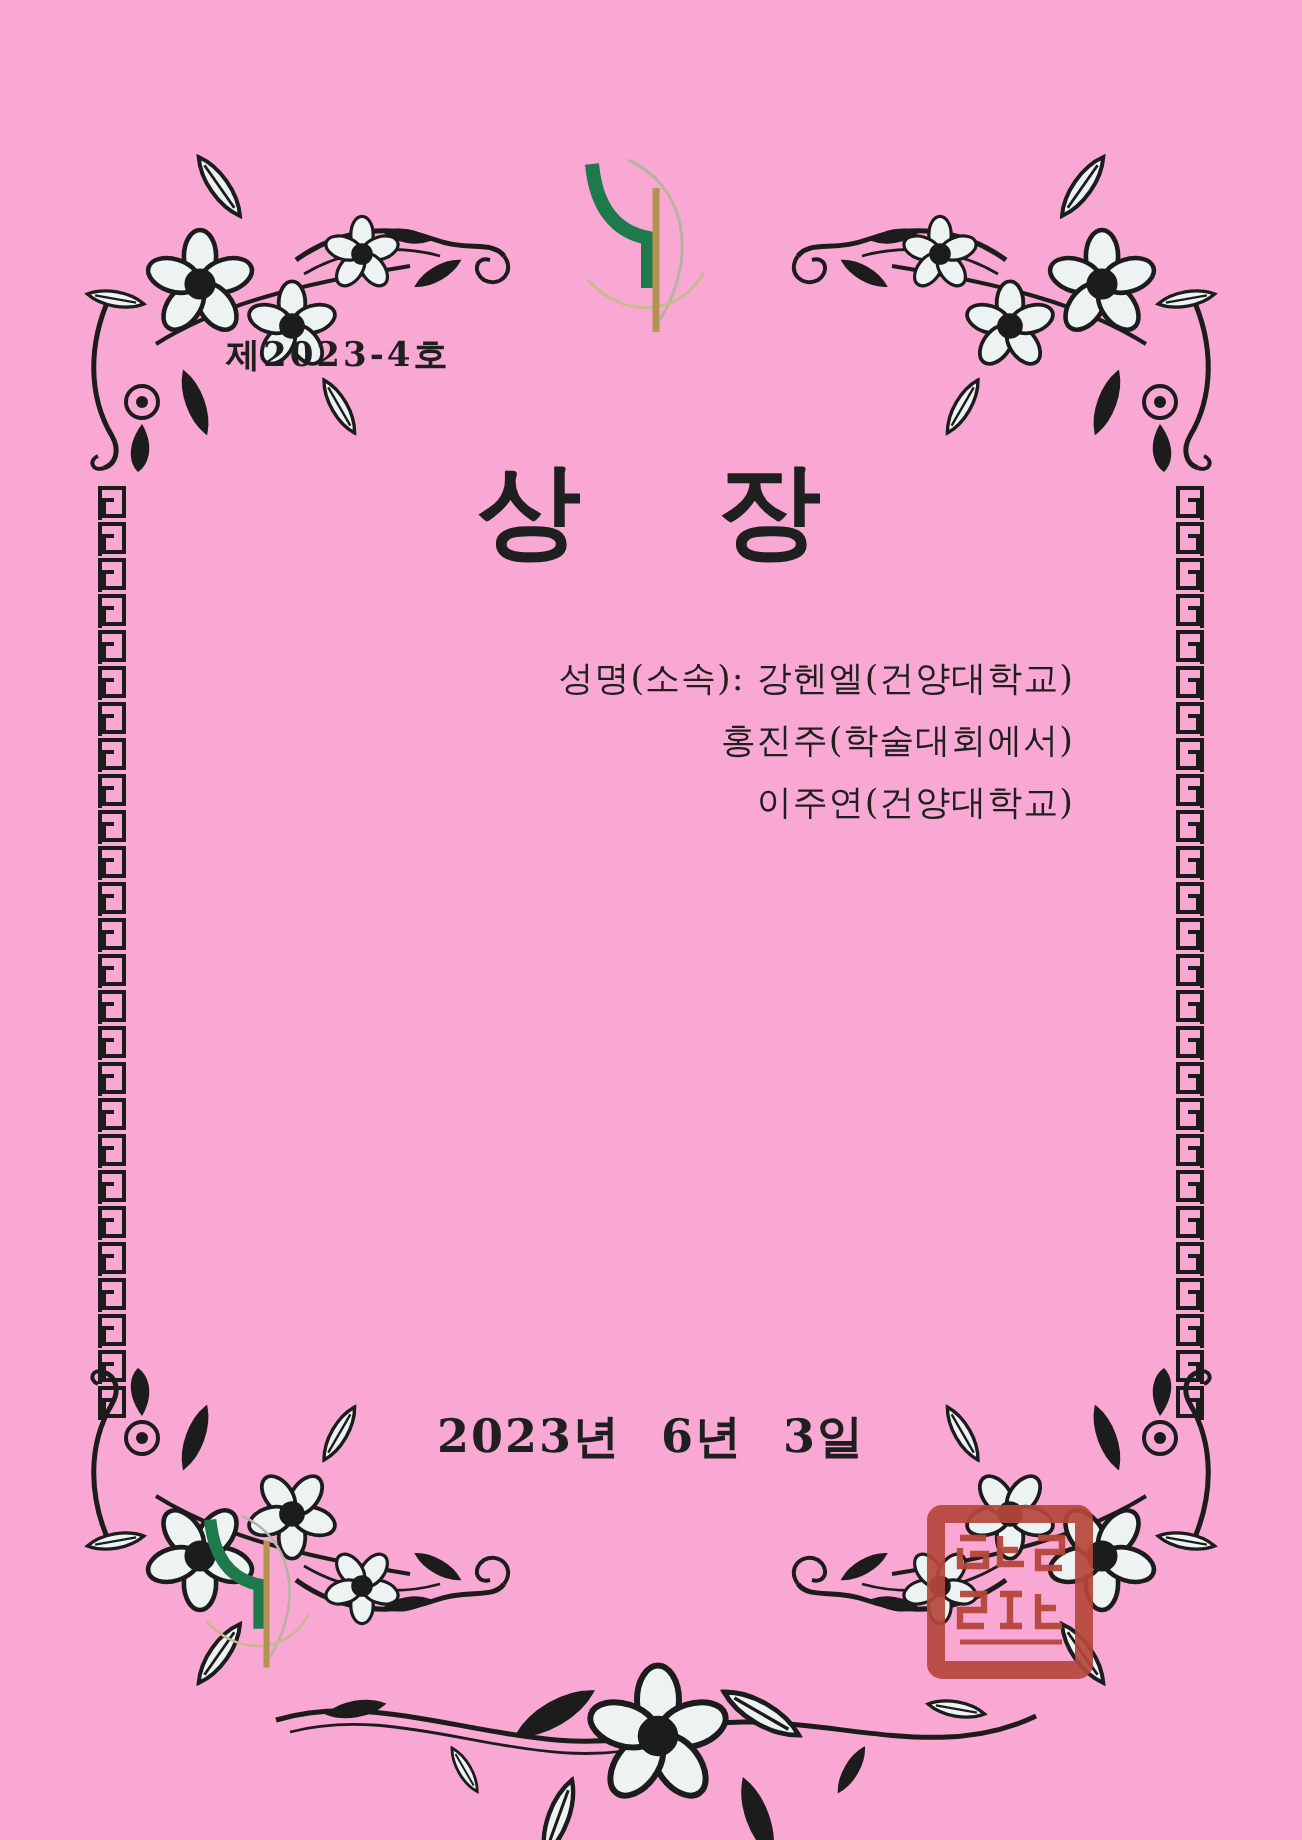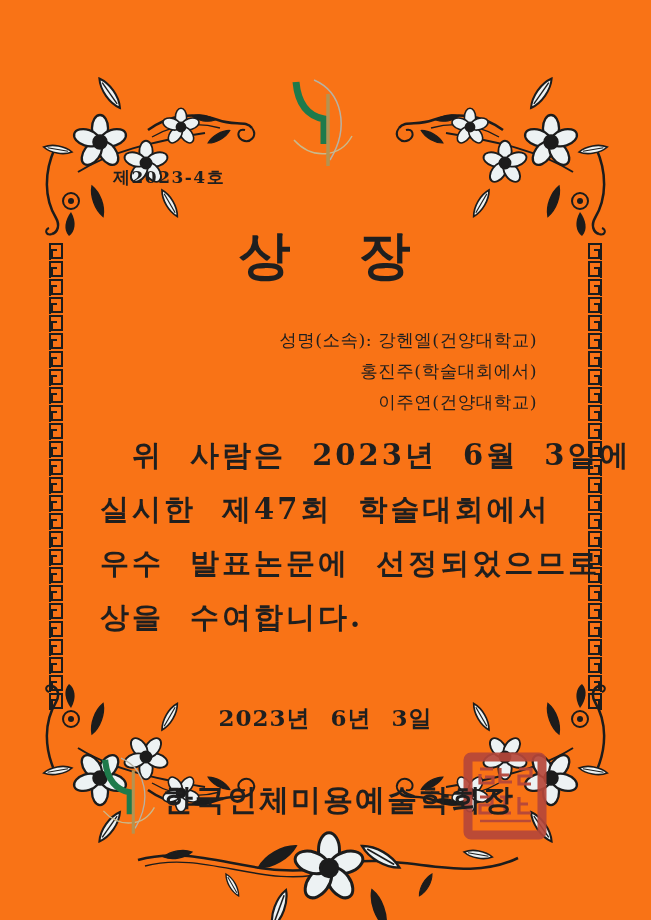--- a/index.html
+++ b/index.html
@@ -4,21 +4,21 @@
 <style>
   html,body { margin:0; padding:0; }
   body {
     font-family: "DejaVu Serif", "Liberation Serif", serif;
     background:#cfd4d6;
   }
   .page {
     position:relative;
     width:651px; height:920px;
     margin:0 auto;
-    background:#f97316;
+    background:#f9a8d4;
     overflow:hidden;
     color:#1f1f1f;
   }
   .border-svg {
     position:absolute; inset:0;
     width:651px; height:920px;
     pointer-events:none;
   }
   .cert-number {
     position:absolute; left:113px; top:166px;
@@ -213,37 +213,30 @@
   <div class="cert-number">제2023-4호</div>
 
   <div class="cert-title">상 장</div>
 
   <div class="recipients">
     <div>성명(소속): 강헨엘(건양대학교)</div>
     <div>홍진주(학술대회에서)</div>
     <div>이주연(건양대학교)</div>
   </div>
 
-  <div class="body-text">
-    <div class="line indent">위 사람은 2023년 6월 3일에</div>
-    <div class="line">실시한 제47회 학술대회에서</div>
-    <div class="line">우수 발표논문에 선정되었으므로</div>
-    <div class="line">상을 수여합니다.</div>
-  </div>
 
   <div class="cert-date">2023년 6년 3일</div>
 
   <svg class="seal" viewBox="0 0 86 90">
     <rect x="6" y="6" width="74" height="78" rx="3" fill="none" stroke="#b5473a" stroke-width="9" opacity="0.92"></rect>
     <g fill="none" stroke="#b5473a" stroke-width="3.2" opacity="0.95">
       <path d="M18,18 h13 M18,23 v9 h13 v-6 h-8"></path>
       <path d="M38,17 v14 h12 M38,24 h9"></path>
       <path d="M57,18 h12 v7 h-12 v8 h12"></path>
       <path d="M18,46 h12 v8 h-12 v8 h12"></path>
       <path d="M38,46 h11 M43,46 v16 M38,62 h11"></path>
       <path d="M57,46 v16 h12 M57,53 h9"></path>
       <path d="M18,70 h51" stroke-width="2.4"></path>
     </g>
   </svg>
 
-  <div class="org-line">한국인체미용예술학회장</div>
 
 </div>
 
 </body></html>

